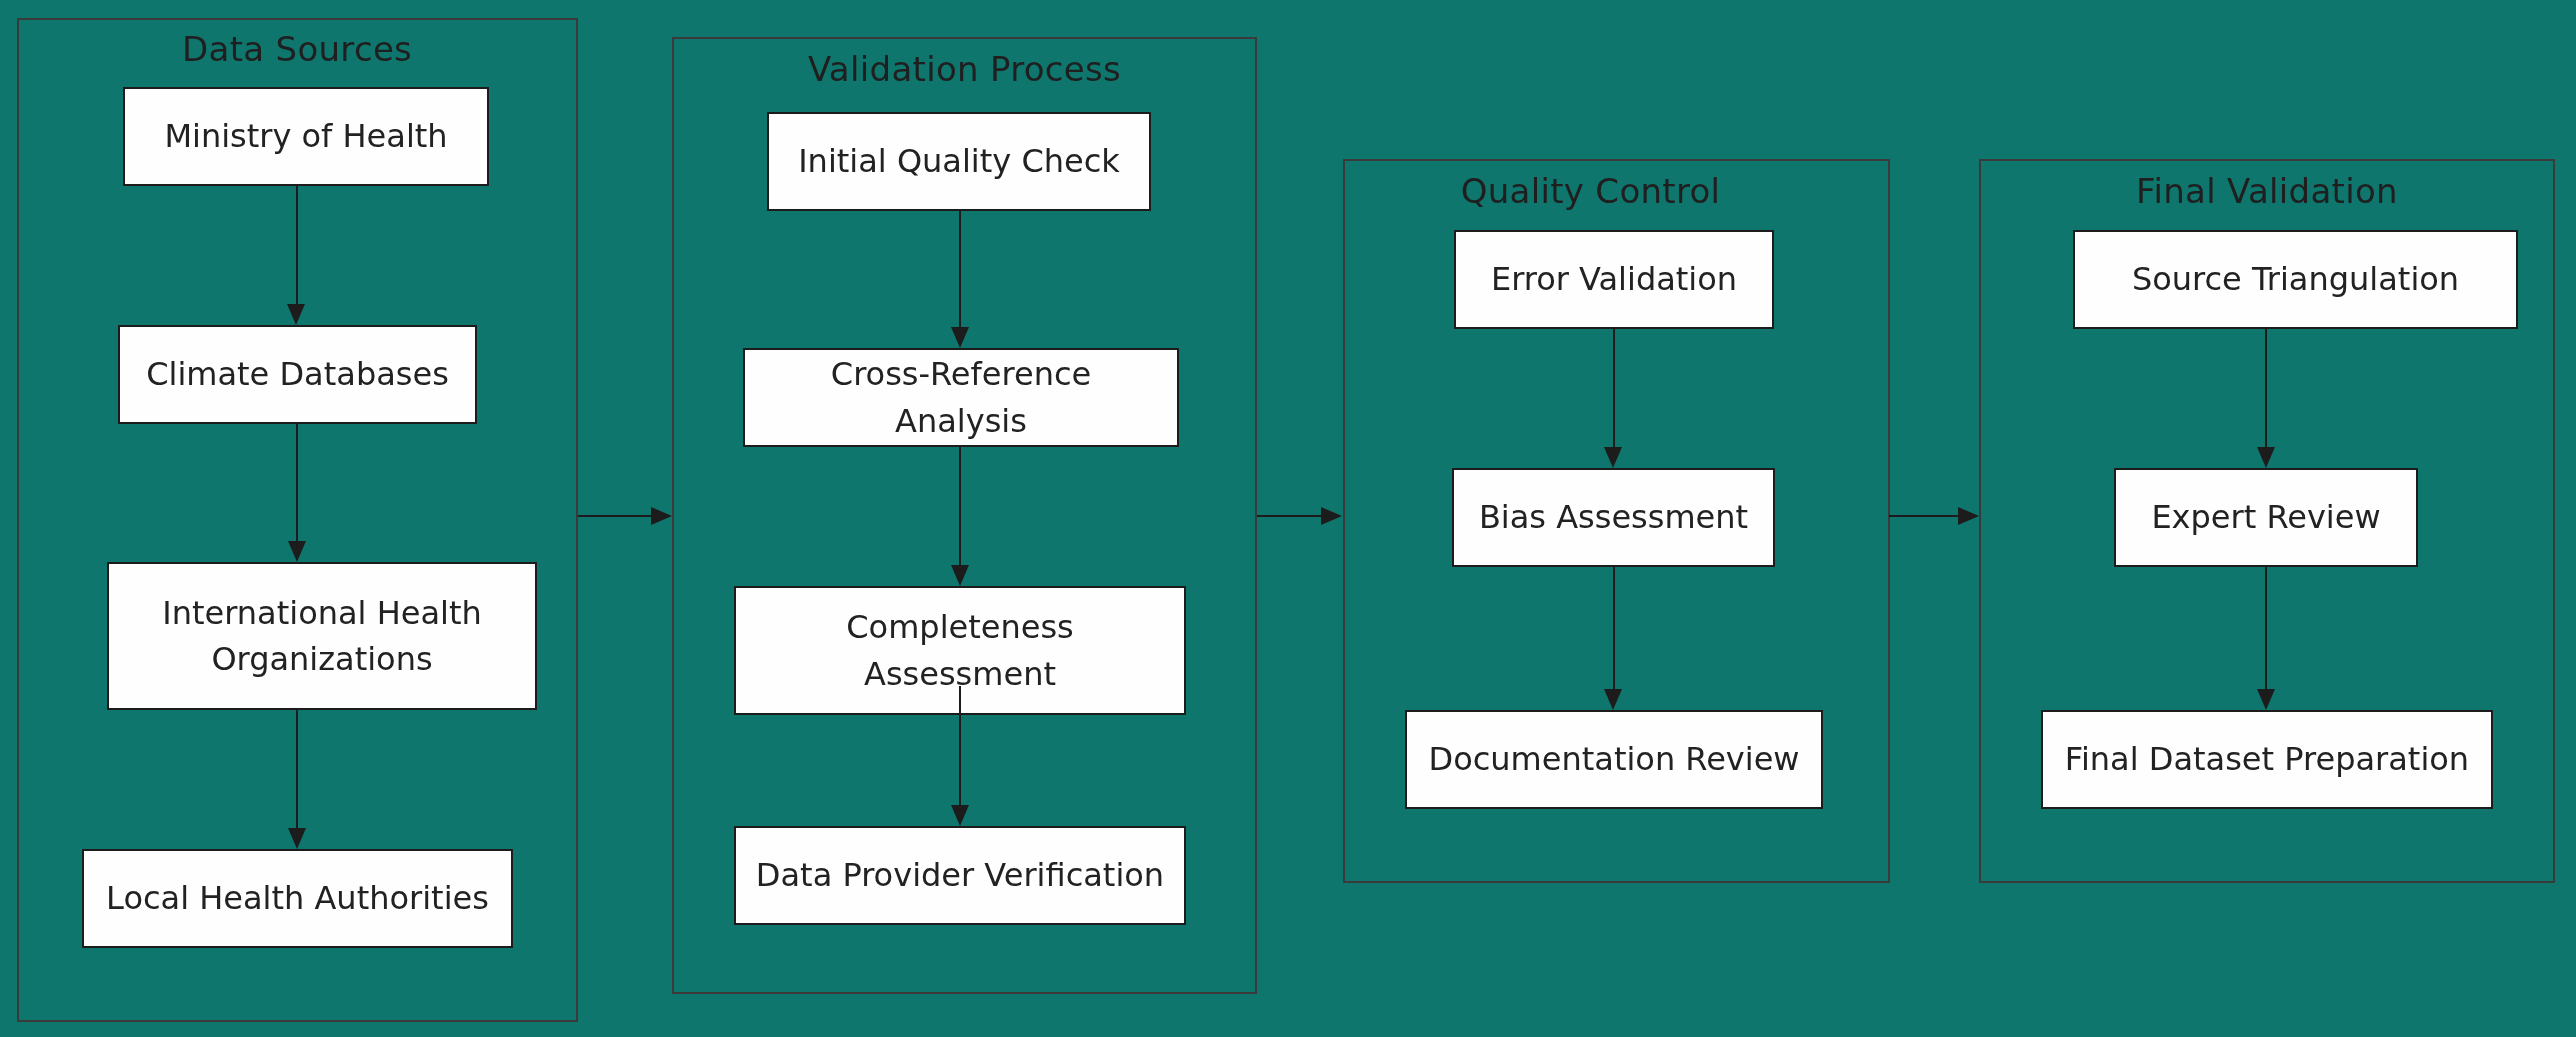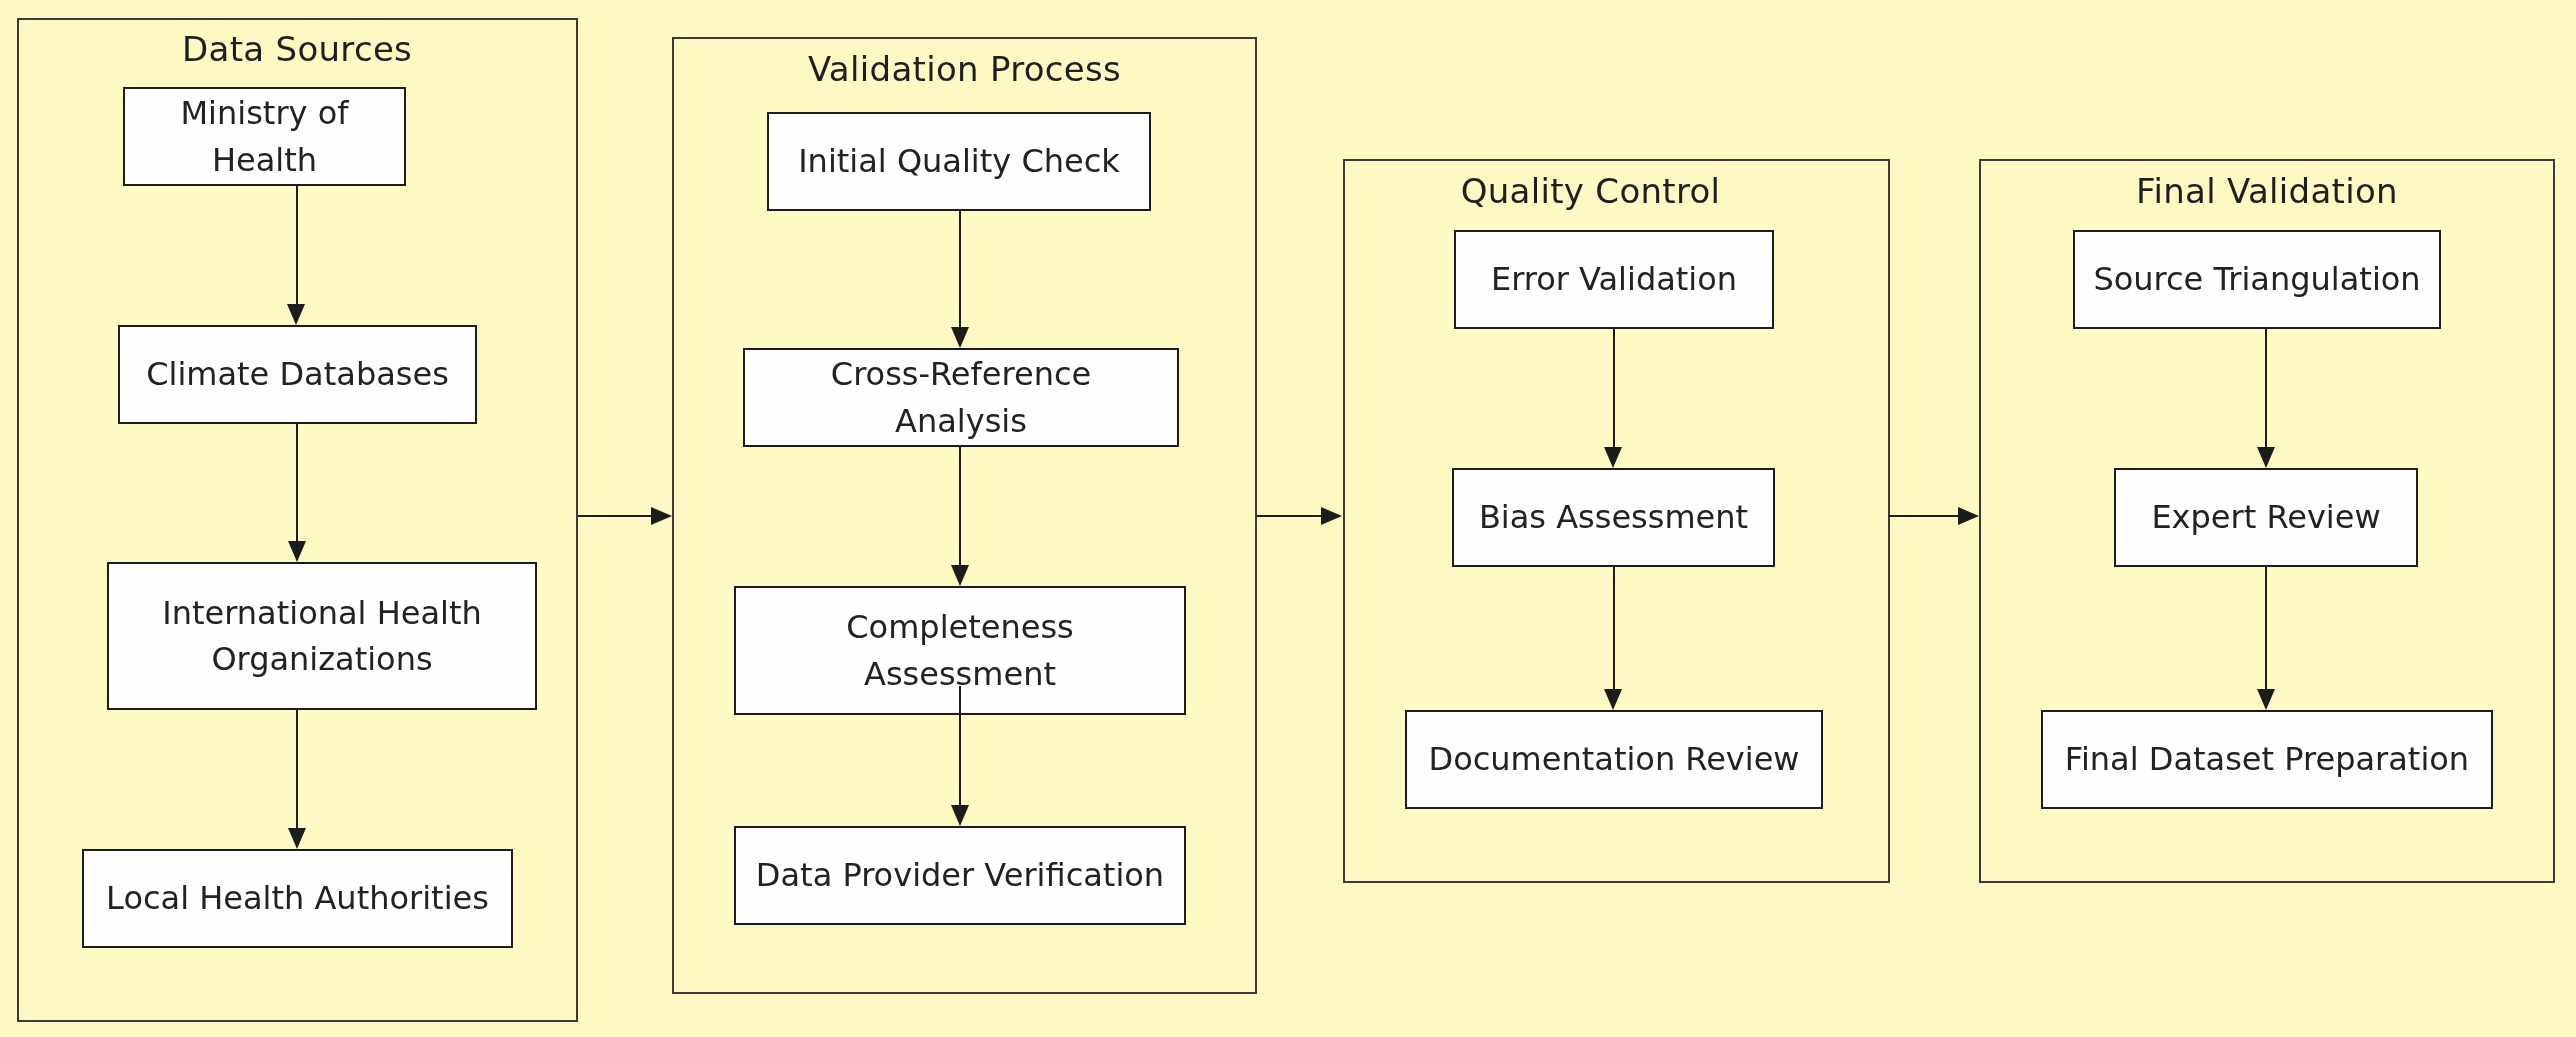--- a/index.html
+++ b/index.html
@@ -1,38 +1,38 @@
 <!DOCTYPE html>
 <html style="font-size:9.5px"><head>
 <meta charset="utf-8">
 <style>
   html,body{margin:0;padding:0;background:#ffffff;}
   body{width:2576px;height:1038px;font-family:"DejaVu Sans","Liberation Sans",sans-serif;}
-  .canvas{position:relative;width:2576px;height:1038px;background:#fef9c3;overflow:hidden;}
+  .canvas{position:relative;width:2576px;height:1038px;background:#0f766e;overflow:hidden;}
   .group{position:absolute;border:2.4px solid #3a3a3a;background:transparent;box-sizing:border-box;}
   .group-title{position:absolute;left:0;right:0;text-align:center;font-size:34px;color:#1f1f1f;letter-spacing:0.3px;}
   .node{position:absolute;border:2.4px solid #1c1c1c;background:#fefefe;box-sizing:border-box;
         display:flex;align-items:center;justify-content:center;text-align:center;}
   .node-label{font-size:32px;color:#222222;line-height:1.45;padding:0 18px;}
   .vline{position:absolute;width:2.4px;background:#1c1c1c;}
   .varrow{position:absolute;width:0;height:0;border-left:9.5px solid transparent;
           border-right:9.5px solid transparent;border-top:21.4px solid #1c1c1c;}
   .hline{position:absolute;height:2.4px;background:#1c1c1c;}
   .harrow{position:absolute;width:0;height:0;border-top:9.5px solid transparent;
           border-bottom:9.5px solid transparent;border-left:21.4px solid #1c1c1c;}
 </style>
 </head>
 <body>
 
 <div class="canvas">
 
   <div class="group" style="left:16.6px;top:18px;width:561px;height:1004px"></div>
   <div class="group-title" style="left:16.6px;top:28.5px;width:561px">Data Sources</div>
 
-  <div class="node" style="left:123px;top:87px;width:283px;height:99px">
+  <div class="node" style="left:123px;top:87px;width:366px;height:99px">
     <span class="node-label">Ministry of Health</span>
   </div>
   <div class="node" style="left:118px;top:325px;width:359px;height:99px">
     <span class="node-label">Climate Databases</span>
   </div>
   <div class="node" style="left:107px;top:562px;width:430px;height:148px">
     <span class="node-label">International Health Organizations</span>
   </div>
   <div class="node" style="left:82px;top:849px;width:431px;height:99px">
     <span class="node-label">Local Health Authorities</span>
@@ -82,21 +82,21 @@
   </div>
 
   <div class="vline" style="left:1613px;top:329px;height:119px"></div>
   <div class="varrow" style="left:1604px;top:447px"></div>
   <div class="vline" style="left:1613px;top:567px;height:123px"></div>
   <div class="varrow" style="left:1604px;top:689px"></div>
 
   <div class="group" style="left:1979px;top:159px;width:576px;height:724px"></div>
   <div class="group-title" style="left:1979px;top:171px;width:576px">Final Validation</div>
 
-  <div class="node" style="left:2073px;top:230px;width:368px;height:99px">
+  <div class="node" style="left:2073px;top:230px;width:445px;height:99px">
     <span class="node-label">Source Triangulation</span>
   </div>
   <div class="node" style="left:2041px;top:710px;width:452px;height:99px">
     <span class="node-label">Final Dataset Preparation</span>
   </div>
   <div class="node" style="left:2114px;top:468px;width:304px;height:99px">
     <span class="node-label">Expert Review</span>
   </div>
 
   <div class="vline" style="left:2265px;top:329px;height:119px"></div>

